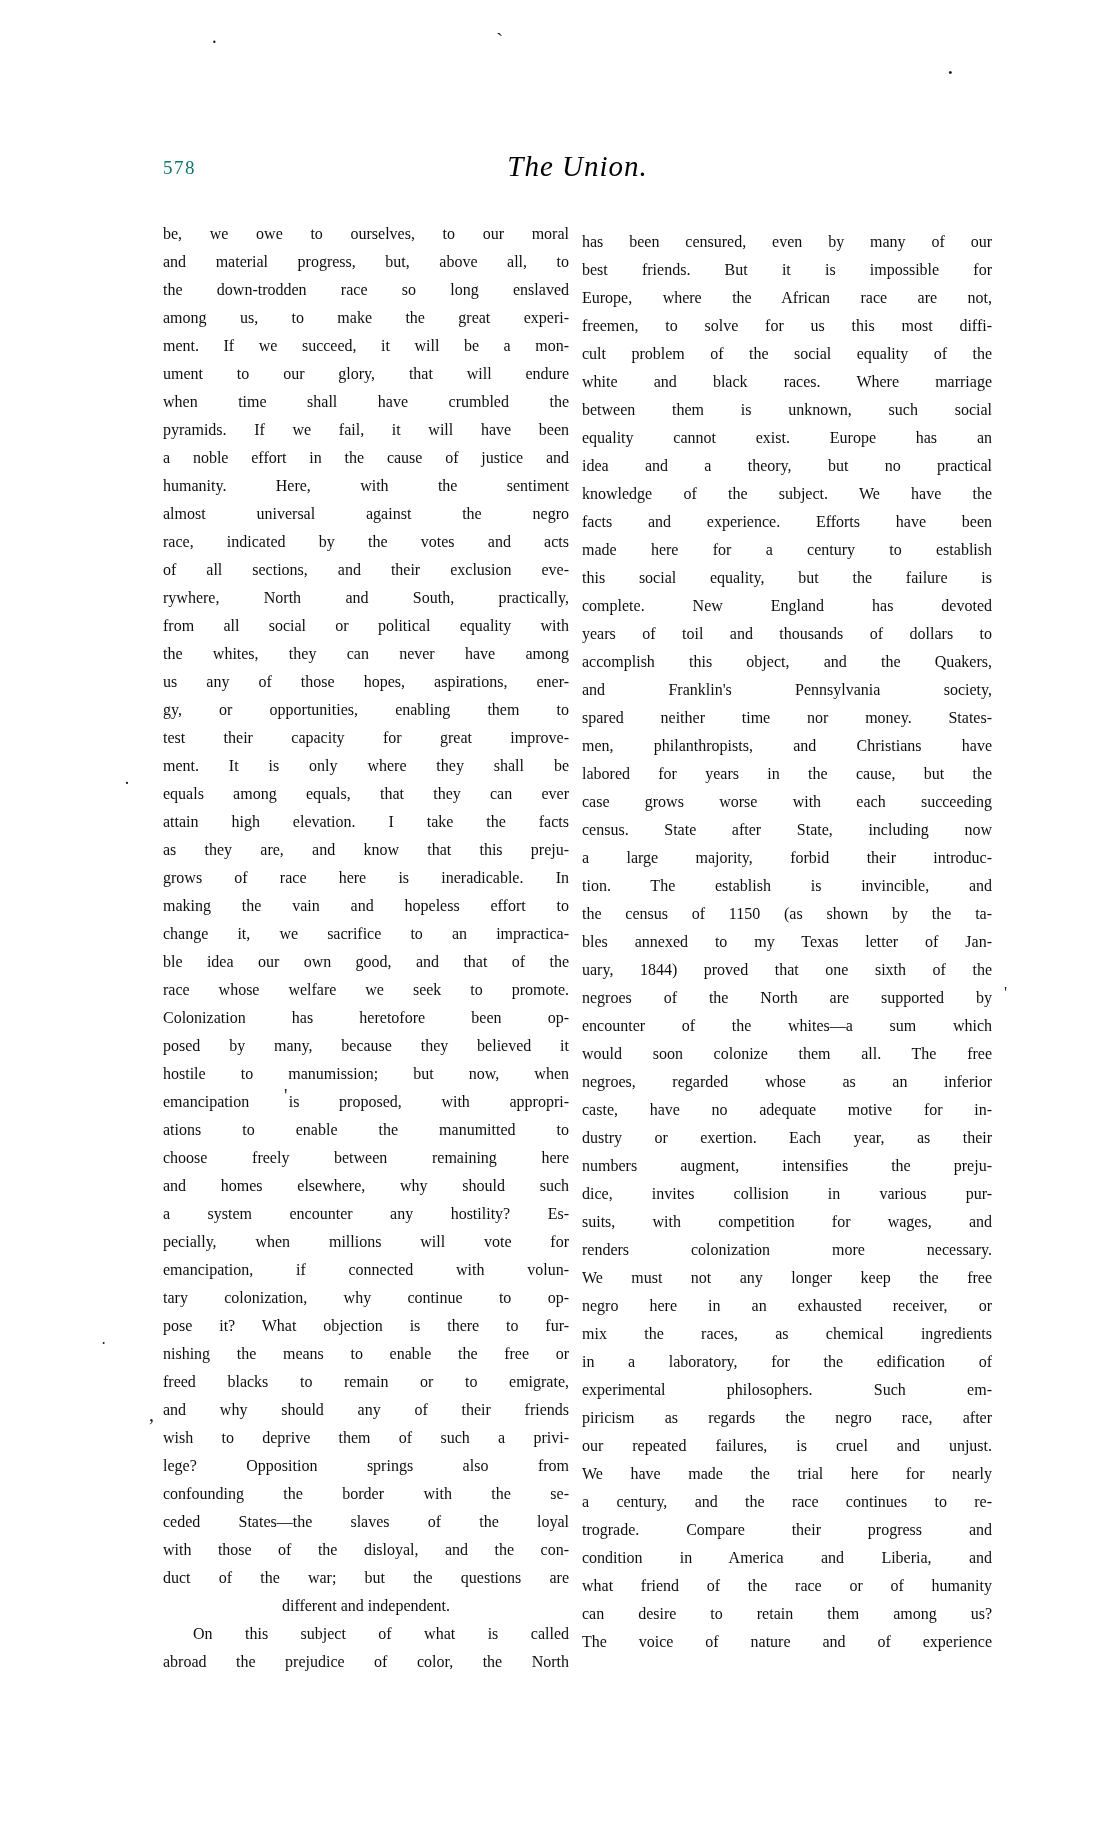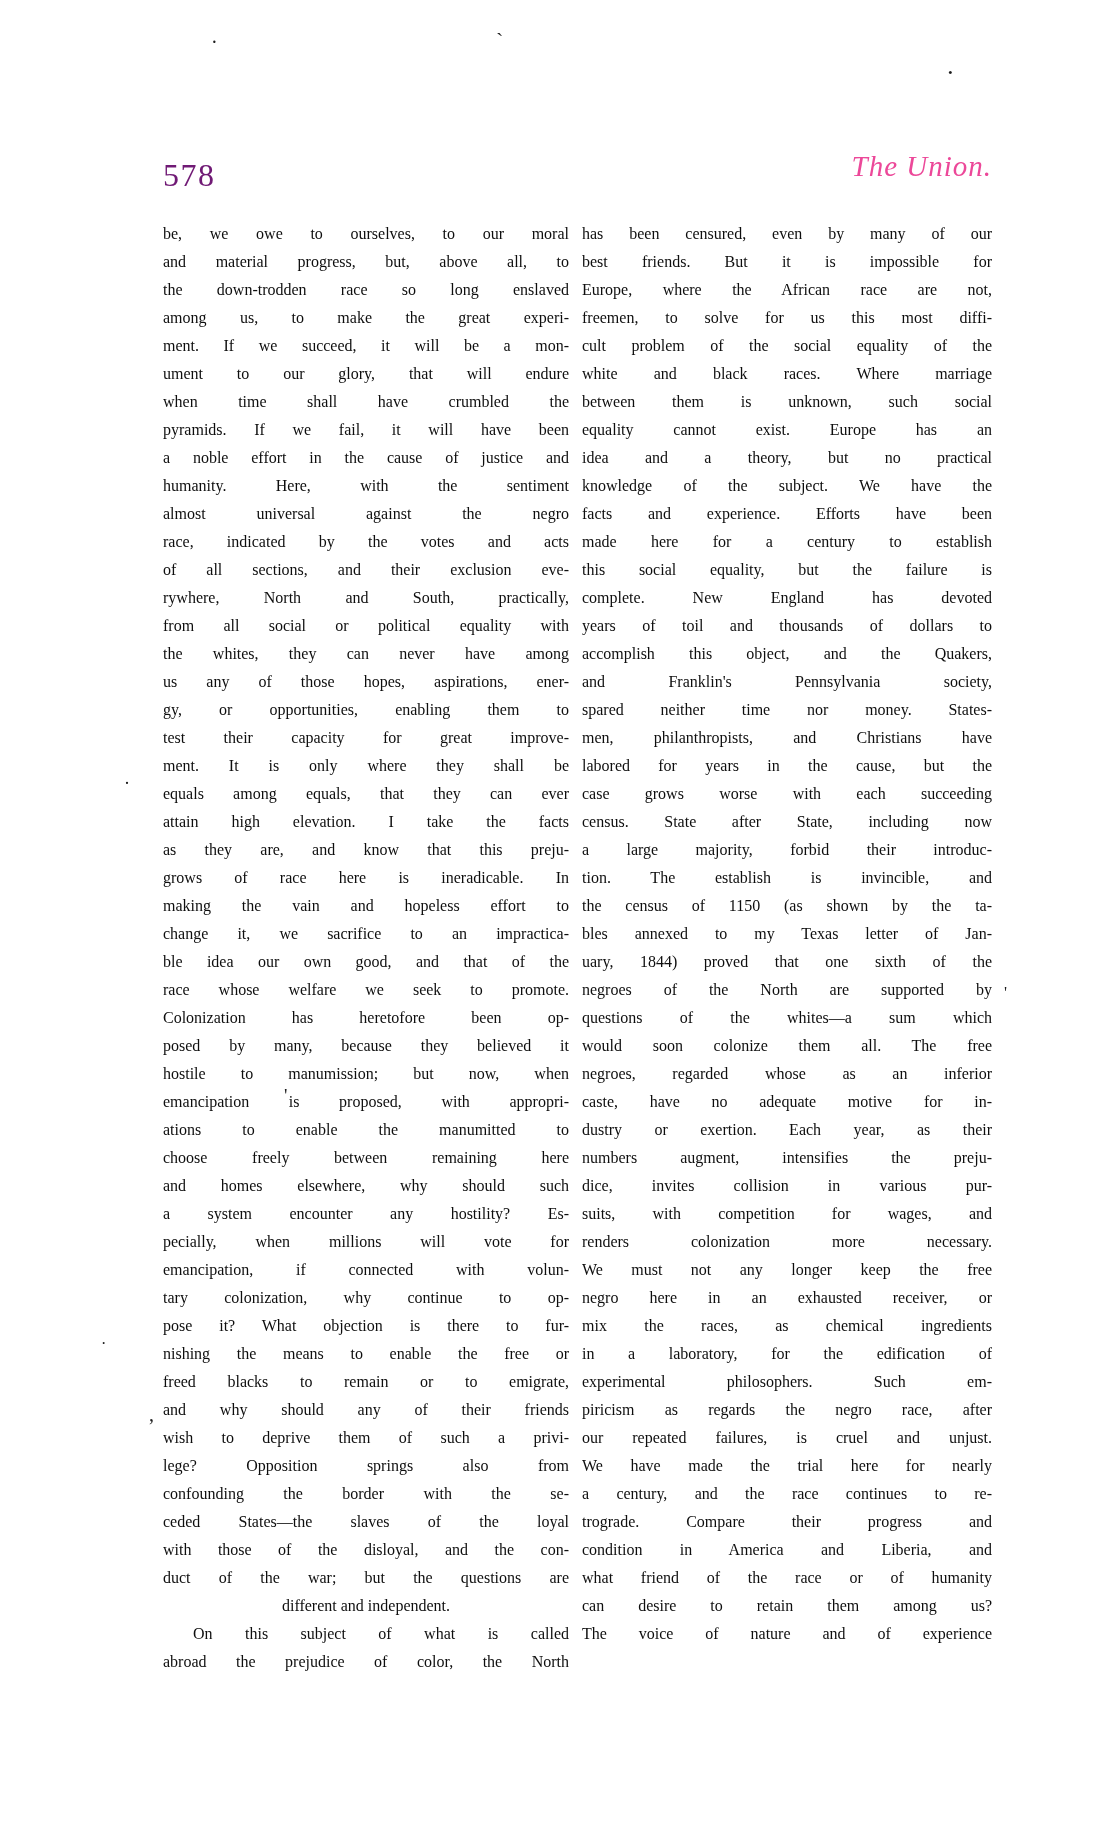--- a/index.html
+++ b/index.html
@@ -20,43 +20,43 @@
     position: absolute;
     top: 150px;
     left: 163px;
     width: 829px;
     height: 46px;
   }
   .page-number {
     position: absolute;
     left: 0;
     top: 7px;
-    font-size: 32px;
+    font-size: 19px;
     letter-spacing: 1.5px;
-    color: #701a75;
+    color: #0f766e;
   }
   .running-title {
     position: absolute;
     left: 0;
     right: 0;
     top: 0;
-    text-align: right;
+    text-align: center;
     font-style: italic;
     font-size: 29px;
     letter-spacing: 1px;
-    color: #ec4899;
+    color: #000000;
   }
   .column {
     position: absolute;
     top: 220px;
     font-size: 16px;
     color: #0e0e0e;
   }
   .col-left  { left: 163px; width: 406px; }
-  .col-right { left: 582px; width: 410px; }
+  .col-right { left: 582px; width: 410px; margin-top: 8px; }
   .line {
     height: 28px;
     line-height: 28px;
     text-align: justify;
     overflow: hidden;
     white-space: normal;
   }
   
   .line::after {
     content: "";
@@ -161,21 +161,21 @@
       <div class="line">men, philanthropists, and Christians have</div>
       <div class="line">labored for years in the cause, but the</div>
       <div class="line">case grows worse with each succeeding</div>
       <div class="line">census.  State after State, including now</div>
       <div class="line">a large majority, forbid their introduc-</div>
       <div class="line">tion.  The establish is invincible, and</div>
       <div class="line">the census of 1150 (as shown by the ta-</div>
       <div class="line">bles annexed to my Texas letter of Jan-</div>
       <div class="line">uary, 1844) proved that one sixth of the</div>
       <div class="line">negroes of the North are supported by</div>
-      <div class="line">questions of the whites—a sum which</div>
+      <div class="line">encounter of the whites—a sum which</div>
       <div class="line">would soon colonize them all.  The free</div>
       <div class="line">negroes, regarded whose as an inferior</div>
       <div class="line">caste, have no adequate motive for in-</div>
       <div class="line">dustry or exertion.  Each year, as their</div>
       <div class="line">numbers augment, intensifies the preju-</div>
       <div class="line">dice, invites collision in various pur-</div>
       <div class="line">suits, with competition for wages, and</div>
       <div class="line">renders colonization more necessary.</div>
       <div class="line">We must not any longer keep the free</div>
       <div class="line">negro here in an exhausted receiver, or</div>

